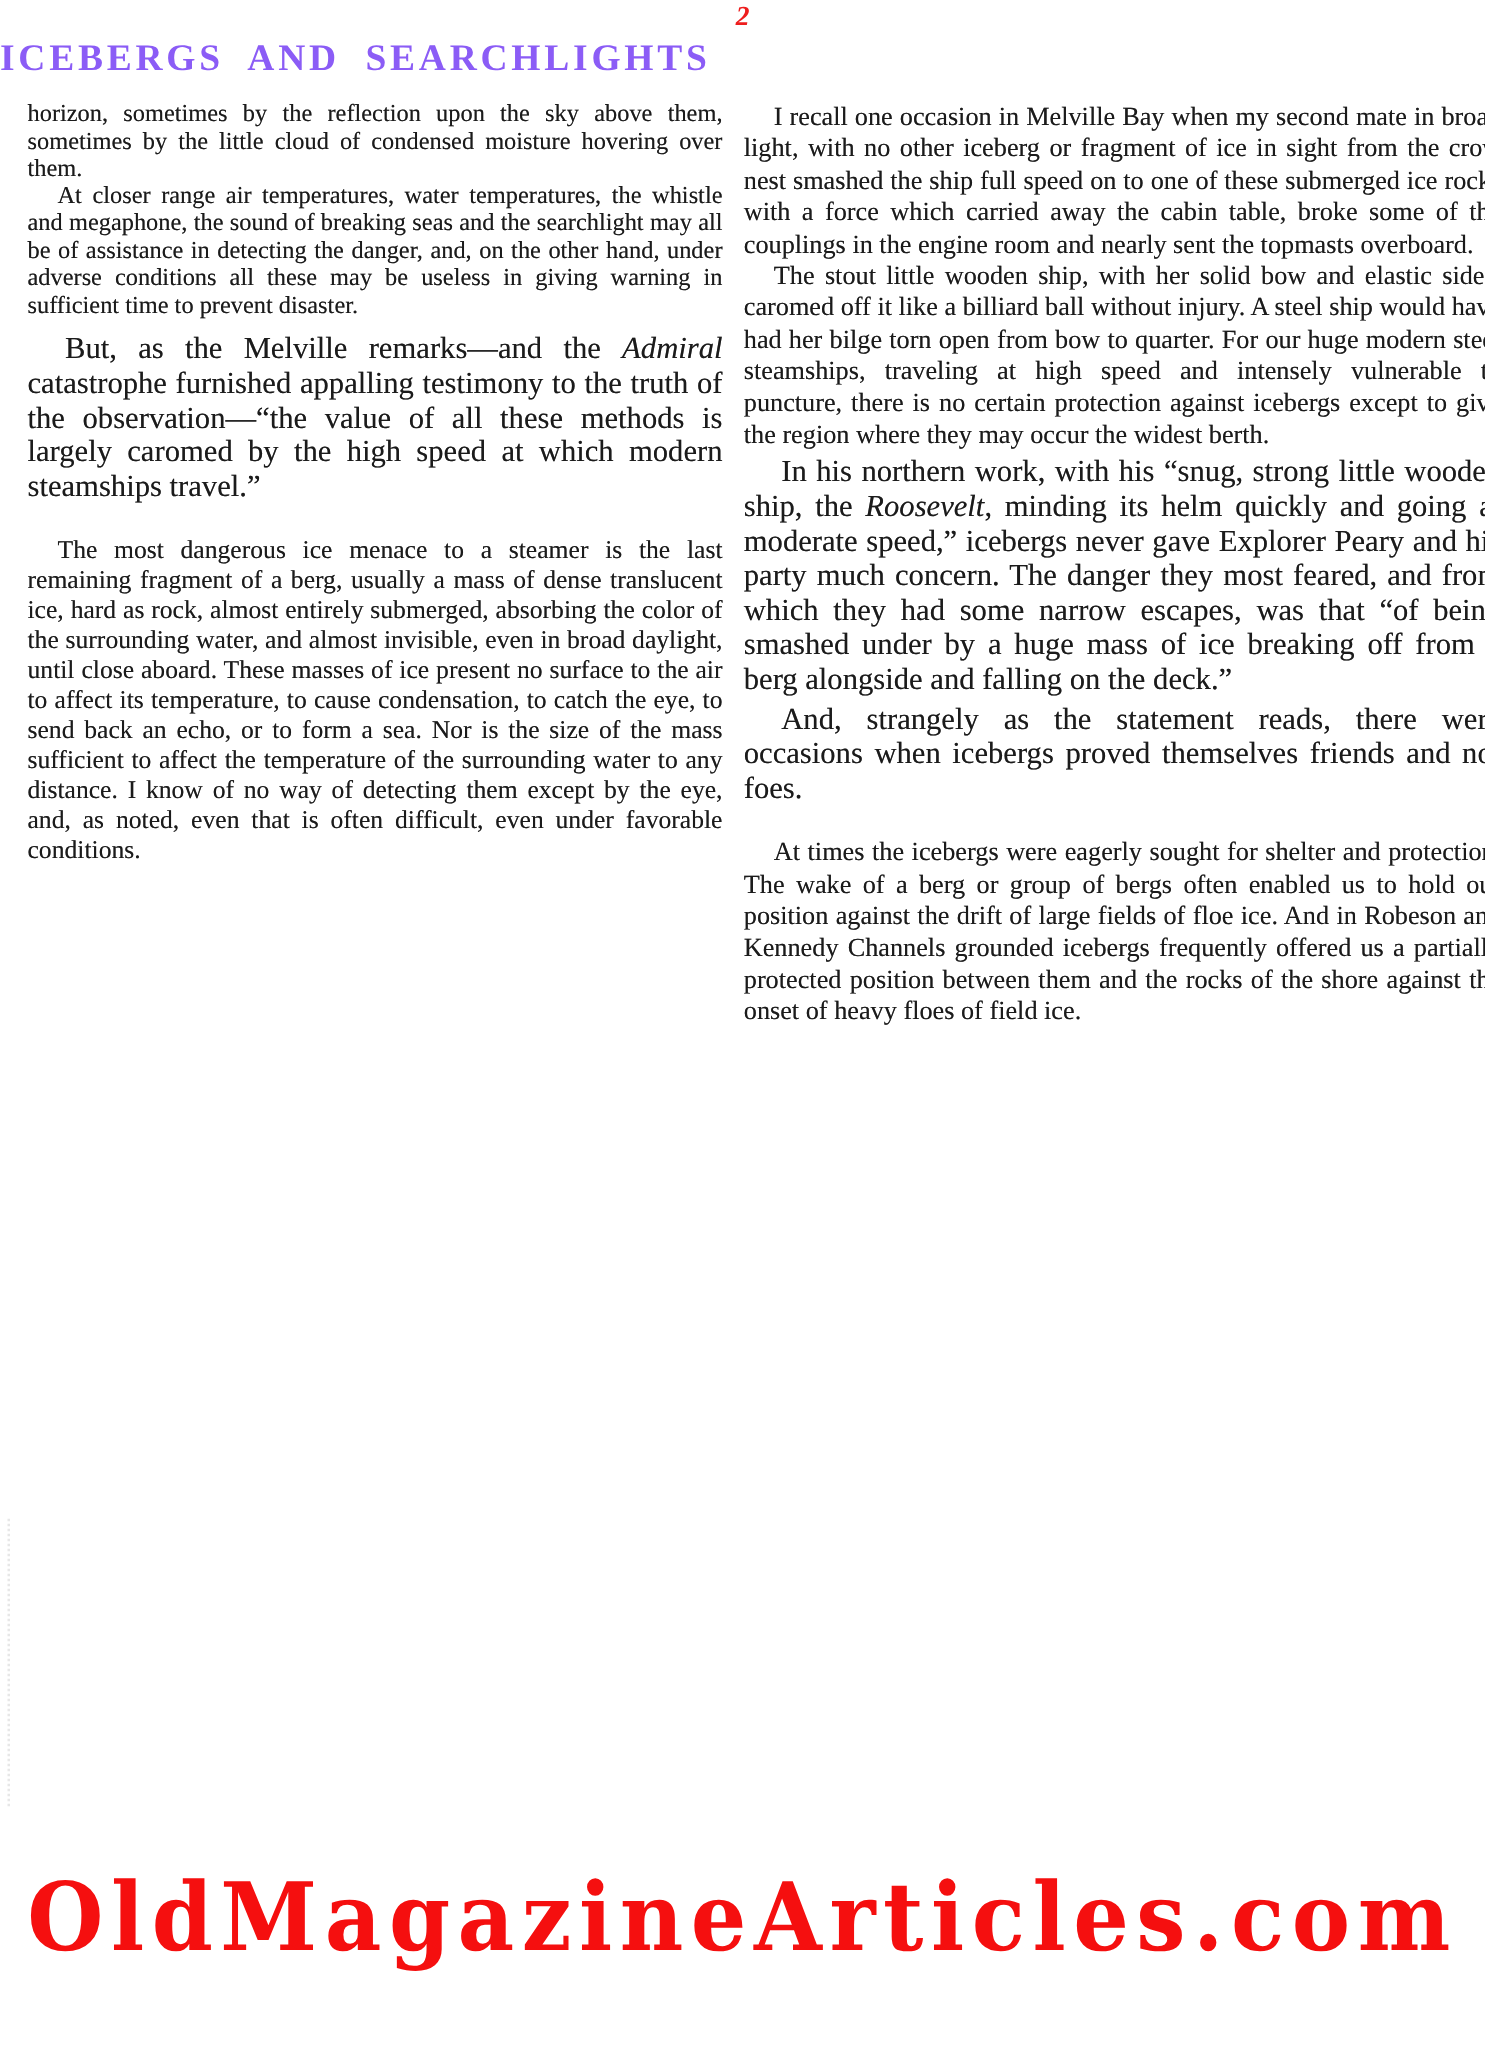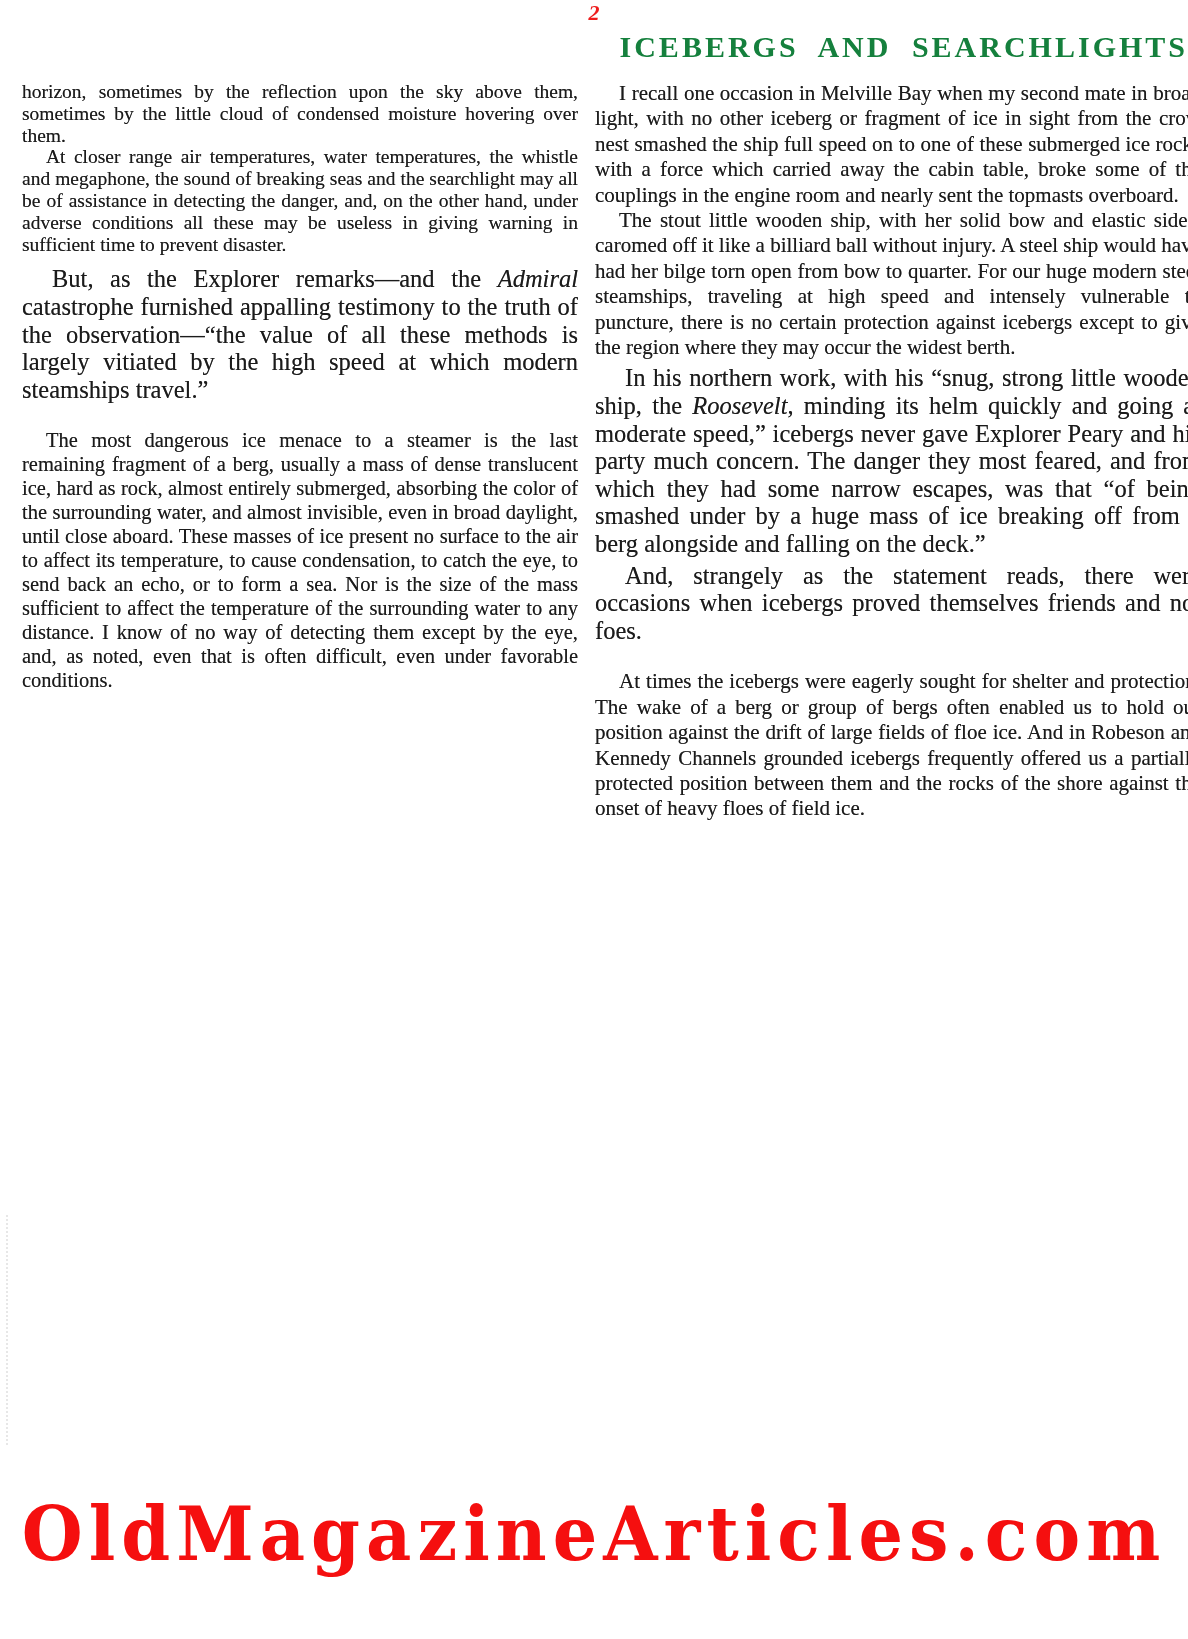--- a/index.html
+++ b/index.html
@@ -25,26 +25,26 @@
     font-size: 22px;
     font-weight: bold;
     font-style: italic;
     color: #ee1d1d;
   }
   .article-title {
     position: absolute;
     top: 30px;
     left: 0;
     width: 100%;
-    text-align: right;
+    text-align: left;
     font-size: 30px;
     font-weight: bold;
     letter-spacing: 3px;
     word-spacing: 10px;
-    color: #15803d;
+    color: #8b5cf6;
     white-space: nowrap;
   }
   .col {
     position: absolute;
     top: 81px;
   }
   .col-left  { left: 22px;  width: 556px; }
   .col-right { left: 595px; width: 606px; }
   p {
     margin: 0;
@@ -89,21 +89,21 @@
 
 <div class="page">
 
   <div class="page-number">2</div>
 
   <div class="article-title">ICEBERGS AND SEARCHLIGHTS</div>
 
   <div class="col col-left">
     <p class="t-sm">horizon, sometimes by the reflection upon the sky above them, sometimes by the little cloud of condensed moisture hovering over them.</p>
     <p class="t-sm ind-sm">At closer range air temperatures, water temperatures, the whistle and megaphone, the sound of breaking seas and the searchlight may all be of assistance in detecting the danger, and, on the other hand, under adverse conditions all these may be useless in giving warning in sufficient time to prevent disaster.</p>
-    <p class="t-lg ind-lg mt-md"><span>But, as the Explorer remarks—and the </span><i>Admiral</i><span> catastrophe furnished appalling testimony to the truth of the observation—“the value of all these methods is largely vitiated by the high speed at which modern steamships travel.”</span></p>
+    <p class="t-lg ind-lg mt-md"><span>But, as the Melville remarks—and the </span><i>Admiral</i><span> catastrophe furnished appalling testimony to the truth of the observation—“the value of all these methods is largely caromed by the high speed at which modern steamships travel.”</span></p>
     <p class="t-md ind-sm mt-lg">The most dangerous ice menace to a steamer is the last remaining fragment of a berg, usually a mass of dense translucent ice, hard as rock, almost entirely submerged, absorbing the color of the surrounding water, and almost invisible, even in broad daylight, until close aboard.  These masses of ice present no surface to the air to affect its temperature, to cause condensation, to catch the eye, to send back an echo, or to form a sea.  Nor is the size of the mass sufficient to affect the temperature of the surrounding water to any distance. I know of no way of detecting them except by the eye, and, as noted, even that is often difficult, even under favorable conditions.</p>
   </div>
 
   <div class="col col-right">
     <p class="t-md2 ind-sm">I recall one occasion in Melville Bay when my second mate in broad light, with no other iceberg or fragment of ice in sight from the crow nest smashed the ship full speed on to one of these submerged ice rocks with a force which carried away the cabin table, broke some of the couplings in the engine room and nearly sent the topmasts overboard.</p>
     <p class="t-md2 ind-sm">The stout little wooden ship, with her solid bow and elastic sides, caromed off it like a billiard ball without injury.  A steel ship would have had her bilge torn open from bow to quarter.  For our huge modern steel steamships, traveling at high speed and intensely vulnerable to puncture, there is no certain protection against icebergs except to give the region where they may occur the widest berth.</p>
     <p class="t-lg ind-lg mt-sm"><span>In his northern work, with his “snug, strong little wooden ship, the </span><i>Roosevelt</i><span>, minding its helm quickly and going at moderate speed,” icebergs never gave Explorer Peary and his party much concern.  The danger they most feared, and from which they had some narrow escapes, was that “of being smashed under by a huge mass of ice breaking off from a berg alongside and falling on the deck.”</span></p>
     <p class="t-lg ind-lg mt-sm">And, strangely as the statement reads, there were occasions when icebergs proved themselves friends and not foes.</p>
     <p class="t-md2 ind-sm mt-lg">At times the icebergs were eagerly sought for shelter and protection.  The wake of a berg or group of bergs often enabled us to hold our position against the drift of large fields of floe ice.  And in Robeson and Kennedy Channels grounded icebergs frequently offered us a partially  protected position between them and the rocks of the shore against the onset of heavy floes of field ice.</p>
   </div>

